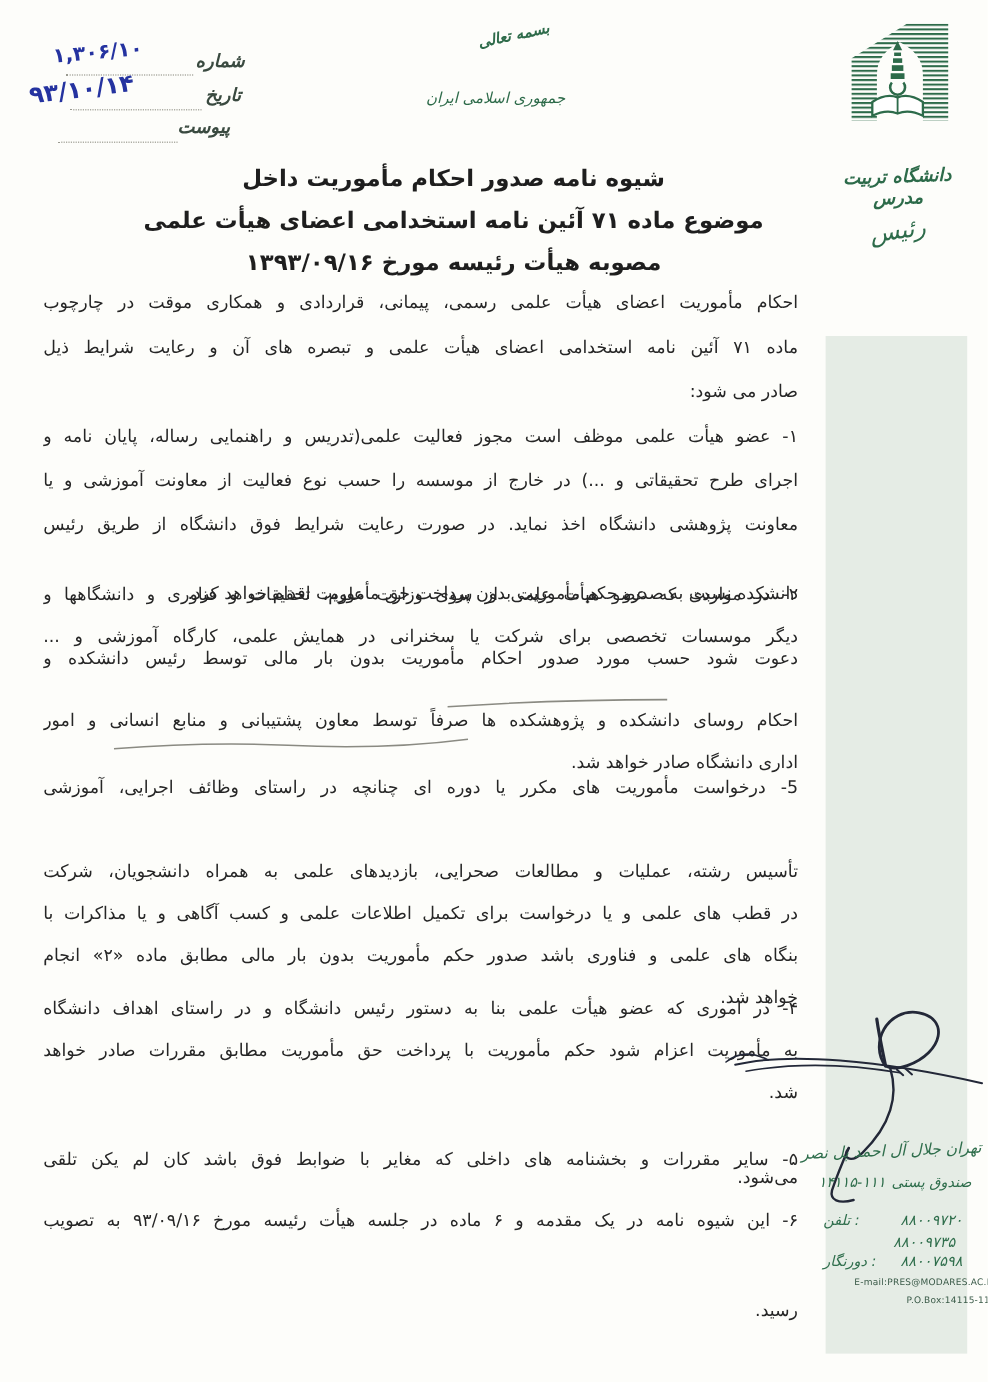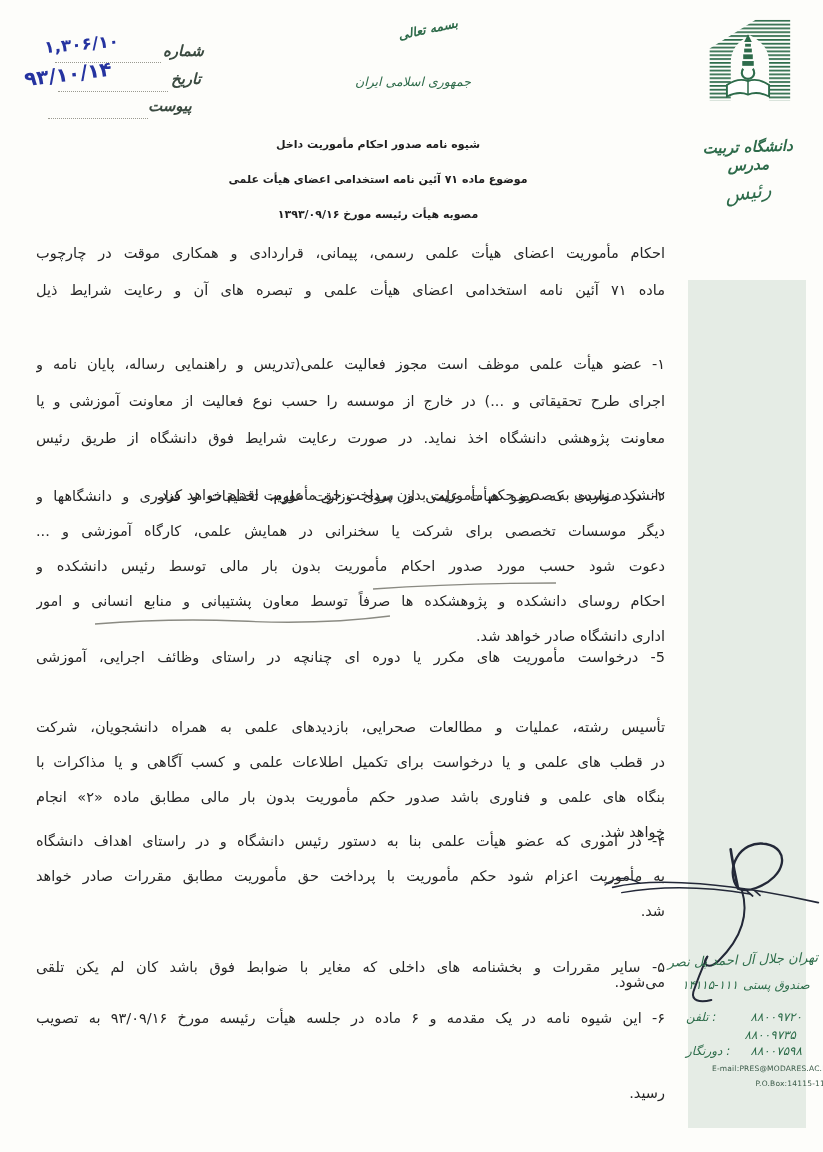--- a/index.html
+++ b/index.html
@@ -17,21 +17,21 @@
   .hand-num{left:44px; top:34px; font-size:17px; letter-spacing:3px; transform:rotate(-5deg); direction:ltr;}
   .hand-date{left:24px; top:62px; font-size:20px; letter-spacing:4px; transform:rotate(-7deg); direction:ltr;}
   
   .bismillah{position:absolute; left:398px; top:22px; width:68px; height:52px; color:#2e6b4a; font-size:12.5px; font-weight:bold; font-style:italic; text-align:center; direction:rtl; transform:rotate(-12deg); line-height:1.1;}
   .country{position:absolute; left:338px; top:74px; width:150px; text-align:center; color:#2e6b4a; font-size:12.5px; font-style:italic; direction:rtl;}
   
   .logo{position:absolute; left:700px; top:16px; width:96px; height:115px;}
   .univ{position:absolute; left:681px; top:138px; width:134px; text-align:center; color:#2d6b4a; font-size:15px; font-weight:bold; font-style:italic; direction:rtl; transform:rotate(-2deg);}
   .role{position:absolute; left:702px; top:180px; width:92px; text-align:center; color:#2d6b4a; font-size:20px; font-style:italic; direction:rtl; transform:rotate(-8deg);}
   
-  .tl{position:absolute; left:60px; width:636px; text-align:center; direction:rtl; font-weight:bold; font-size:11px; color:#1e1e1e;}
+  .tl{position:absolute; left:60px; width:636px; text-align:center; direction:rtl; font-weight:bold; font-size:19px; color:#1e1e1e;}
   
   .bl{
     position:absolute; left:36px; width:629px; height:32px; overflow:hidden;
     direction:rtl; text-align:justify; text-align-last:justify;
     font-size:14.5px; line-height:30px; color:#262626;
   }
   .bl.last{text-align-last:right;}
   
   .anno{position:absolute; left:90px; top:575px; width:480px; height:60px;}
   .sig{position:absolute; left:600px; top:820px; width:223px; height:200px;}
@@ -81,29 +81,30 @@
   </svg>
   <div class="univ">دانشگاه تربیت مدرس</div>
   <div class="role">رئیس</div>
 
   <div class="tl" style="top:138px;">شیوه نامه صدور احکام مأموریت داخل</div>
   <div class="tl" style="top:173px;">موضوع ماده ۷۱ آئین نامه استخدامی اعضای هیأت علمی</div>
   <div class="tl" style="top:208px;">مصوبه هیأت رئیسه مورخ ۱۳۹۳/۰۹/۱۶</div>
 
   <div class="bl" style="top:238px;">احکام مأموریت اعضای هیأت علمی رسمی، پیمانی، قراردادی و همکاری موقت در چارچوب</div>
   <div class="bl" style="top:275px;">ماده ۷۱ آئین نامه استخدامی اعضای هیأت علمی و تبصره های آن و رعایت شرایط ذیل</div>
+  <div class="bl last" style="top:312px;">صادر می شود:</div>
 
   <div class="bl" style="top:349px;">۱- عضو هیأت علمی موظف است مجوز فعالیت علمی(تدریس و راهنمایی رساله، پایان نامه و</div>
   <div class="bl" style="top:386px;">اجرای طرح تحقیقاتی و ...) در خارج از موسسه را حسب نوع فعالیت از معاونت آموزشی و یا</div>
   <div class="bl" style="top:423px;">معاونت پژوهشی دانشگاه اخذ نماید. در صورت رعایت شرایط فوق دانشگاه از طریق رئیس</div>
   <div class="bl last" style="top:460px;margin-top:20px;">دانشکده نسبت به صدرو حکم مأموریت بدون پرداخت حق مأموریت اقدام خواهد کرد.</div>
 
   <div class="bl" style="top:481px;">۲- در مواردی که عضو هیأت علمی از سوی وزارت علوم، تحقیقات و فناوری و دانشگاهها و</div>
   <div class="bl" style="top:516px;">دیگر موسسات تخصصی برای شرکت یا سخنرانی در همایش علمی، کارگاه آموزشی و ...</div>
-  <div class="bl" style="top:551px;">دعوت شود حسب مورد صدور احکام مأموریت بدون بار مالی توسط رئیس دانشکده و</div>
+  <div class="bl" style="top:534px;">دعوت شود حسب مورد صدور احکام مأموریت بدون بار مالی توسط رئیس دانشکده و</div>
   <div class="bl" style="top:586px;">احکام روسای دانشکده و پژوهشکده ها صرفاً توسط معاون پشتیبانی و منابع انسانی و امور</div>
   <div class="bl last" style="top:621px;">اداری دانشگاه صادر خواهد شد.</div>
 
   <div class="bl" style="top:642px;">5- درخواست مأموریت های مکرر یا دوره ای چنانچه در راستای وظائف اجرایی، آموزشی</div>
   <div class="bl" style="top:712px;">تأسیس رشته، عملیات و مطالعات صحرایی، بازدیدهای علمی به همراه دانشجویان، شرکت</div>
   <div class="bl" style="top:747px;">در قطب های علمی و یا درخواست برای تکمیل اطلاعات علمی و کسب آگاهی و یا مذاکرات با</div>
   <div class="bl" style="top:782px;">بنگاه های علمی و فناوری باشد صدور حکم مأموریت بدون بار مالی مطابق ماده «۲» انجام</div>
   <div class="bl last" style="top:817px;">خواهد شد.</div>
 
   <div class="bl" style="top:826px;">۴- در اموری که عضو هیأت علمی بنا به دستور رئیس دانشگاه و در راستای اهداف دانشگاه</div>

